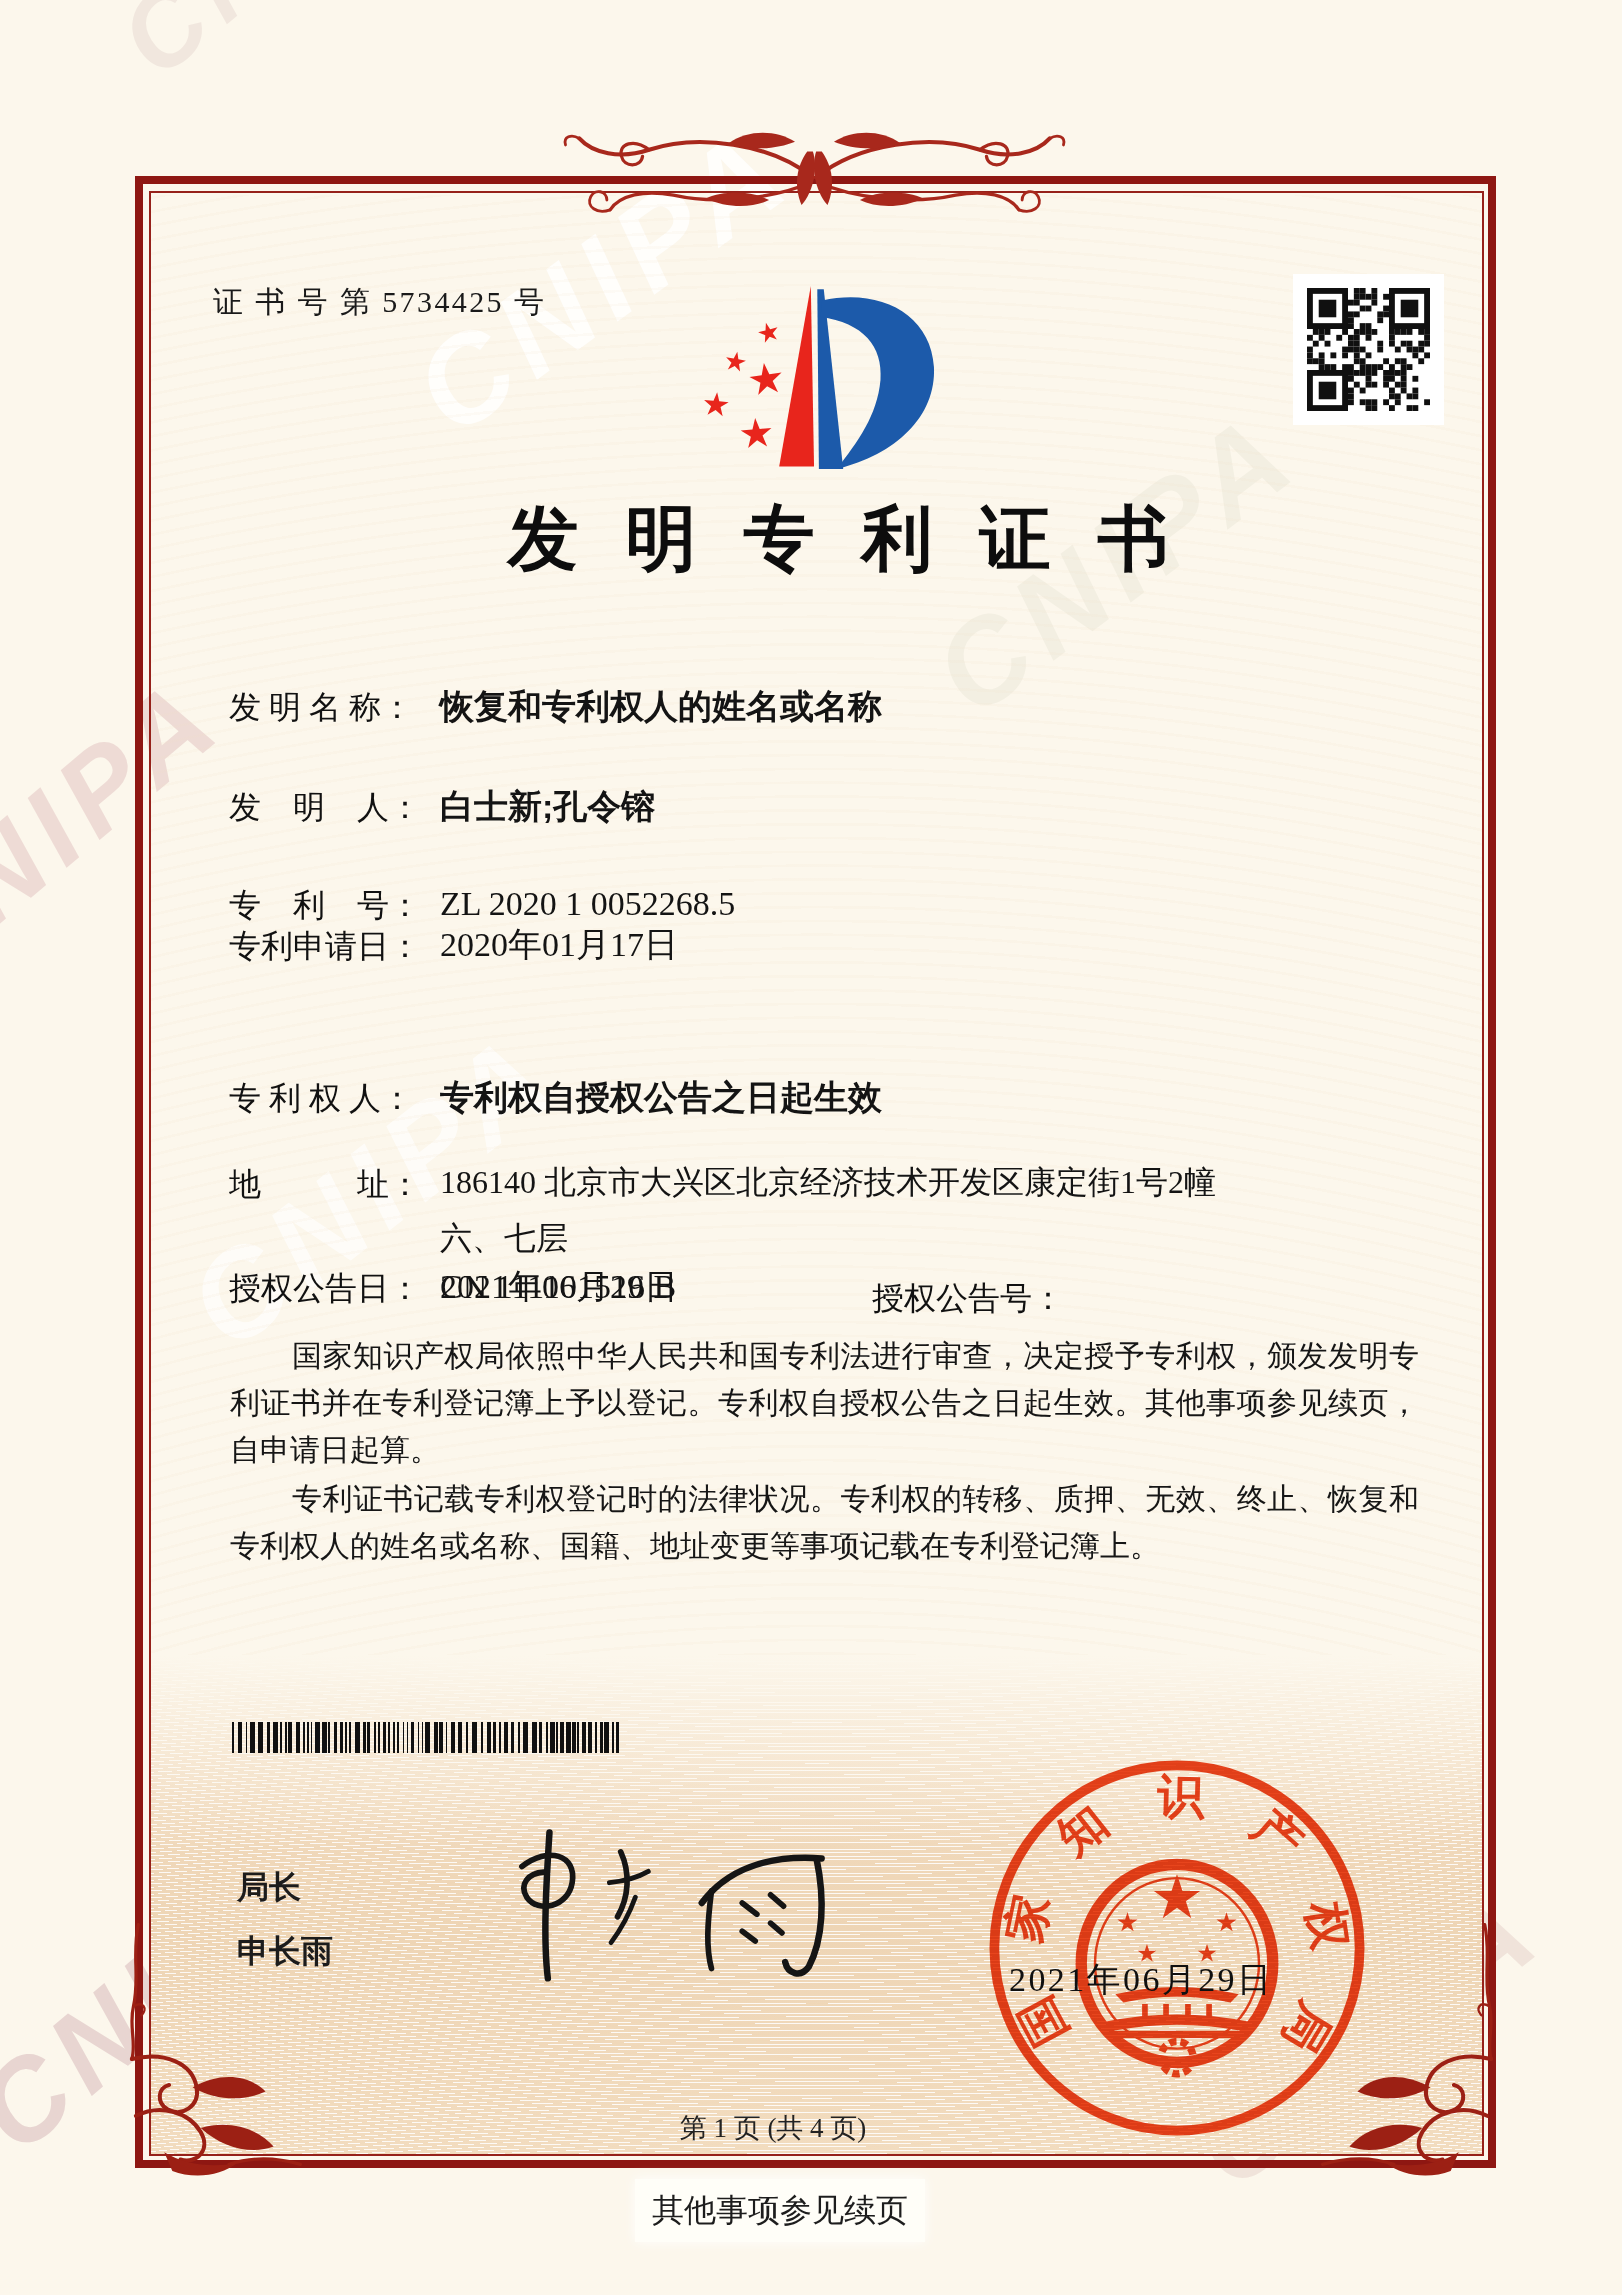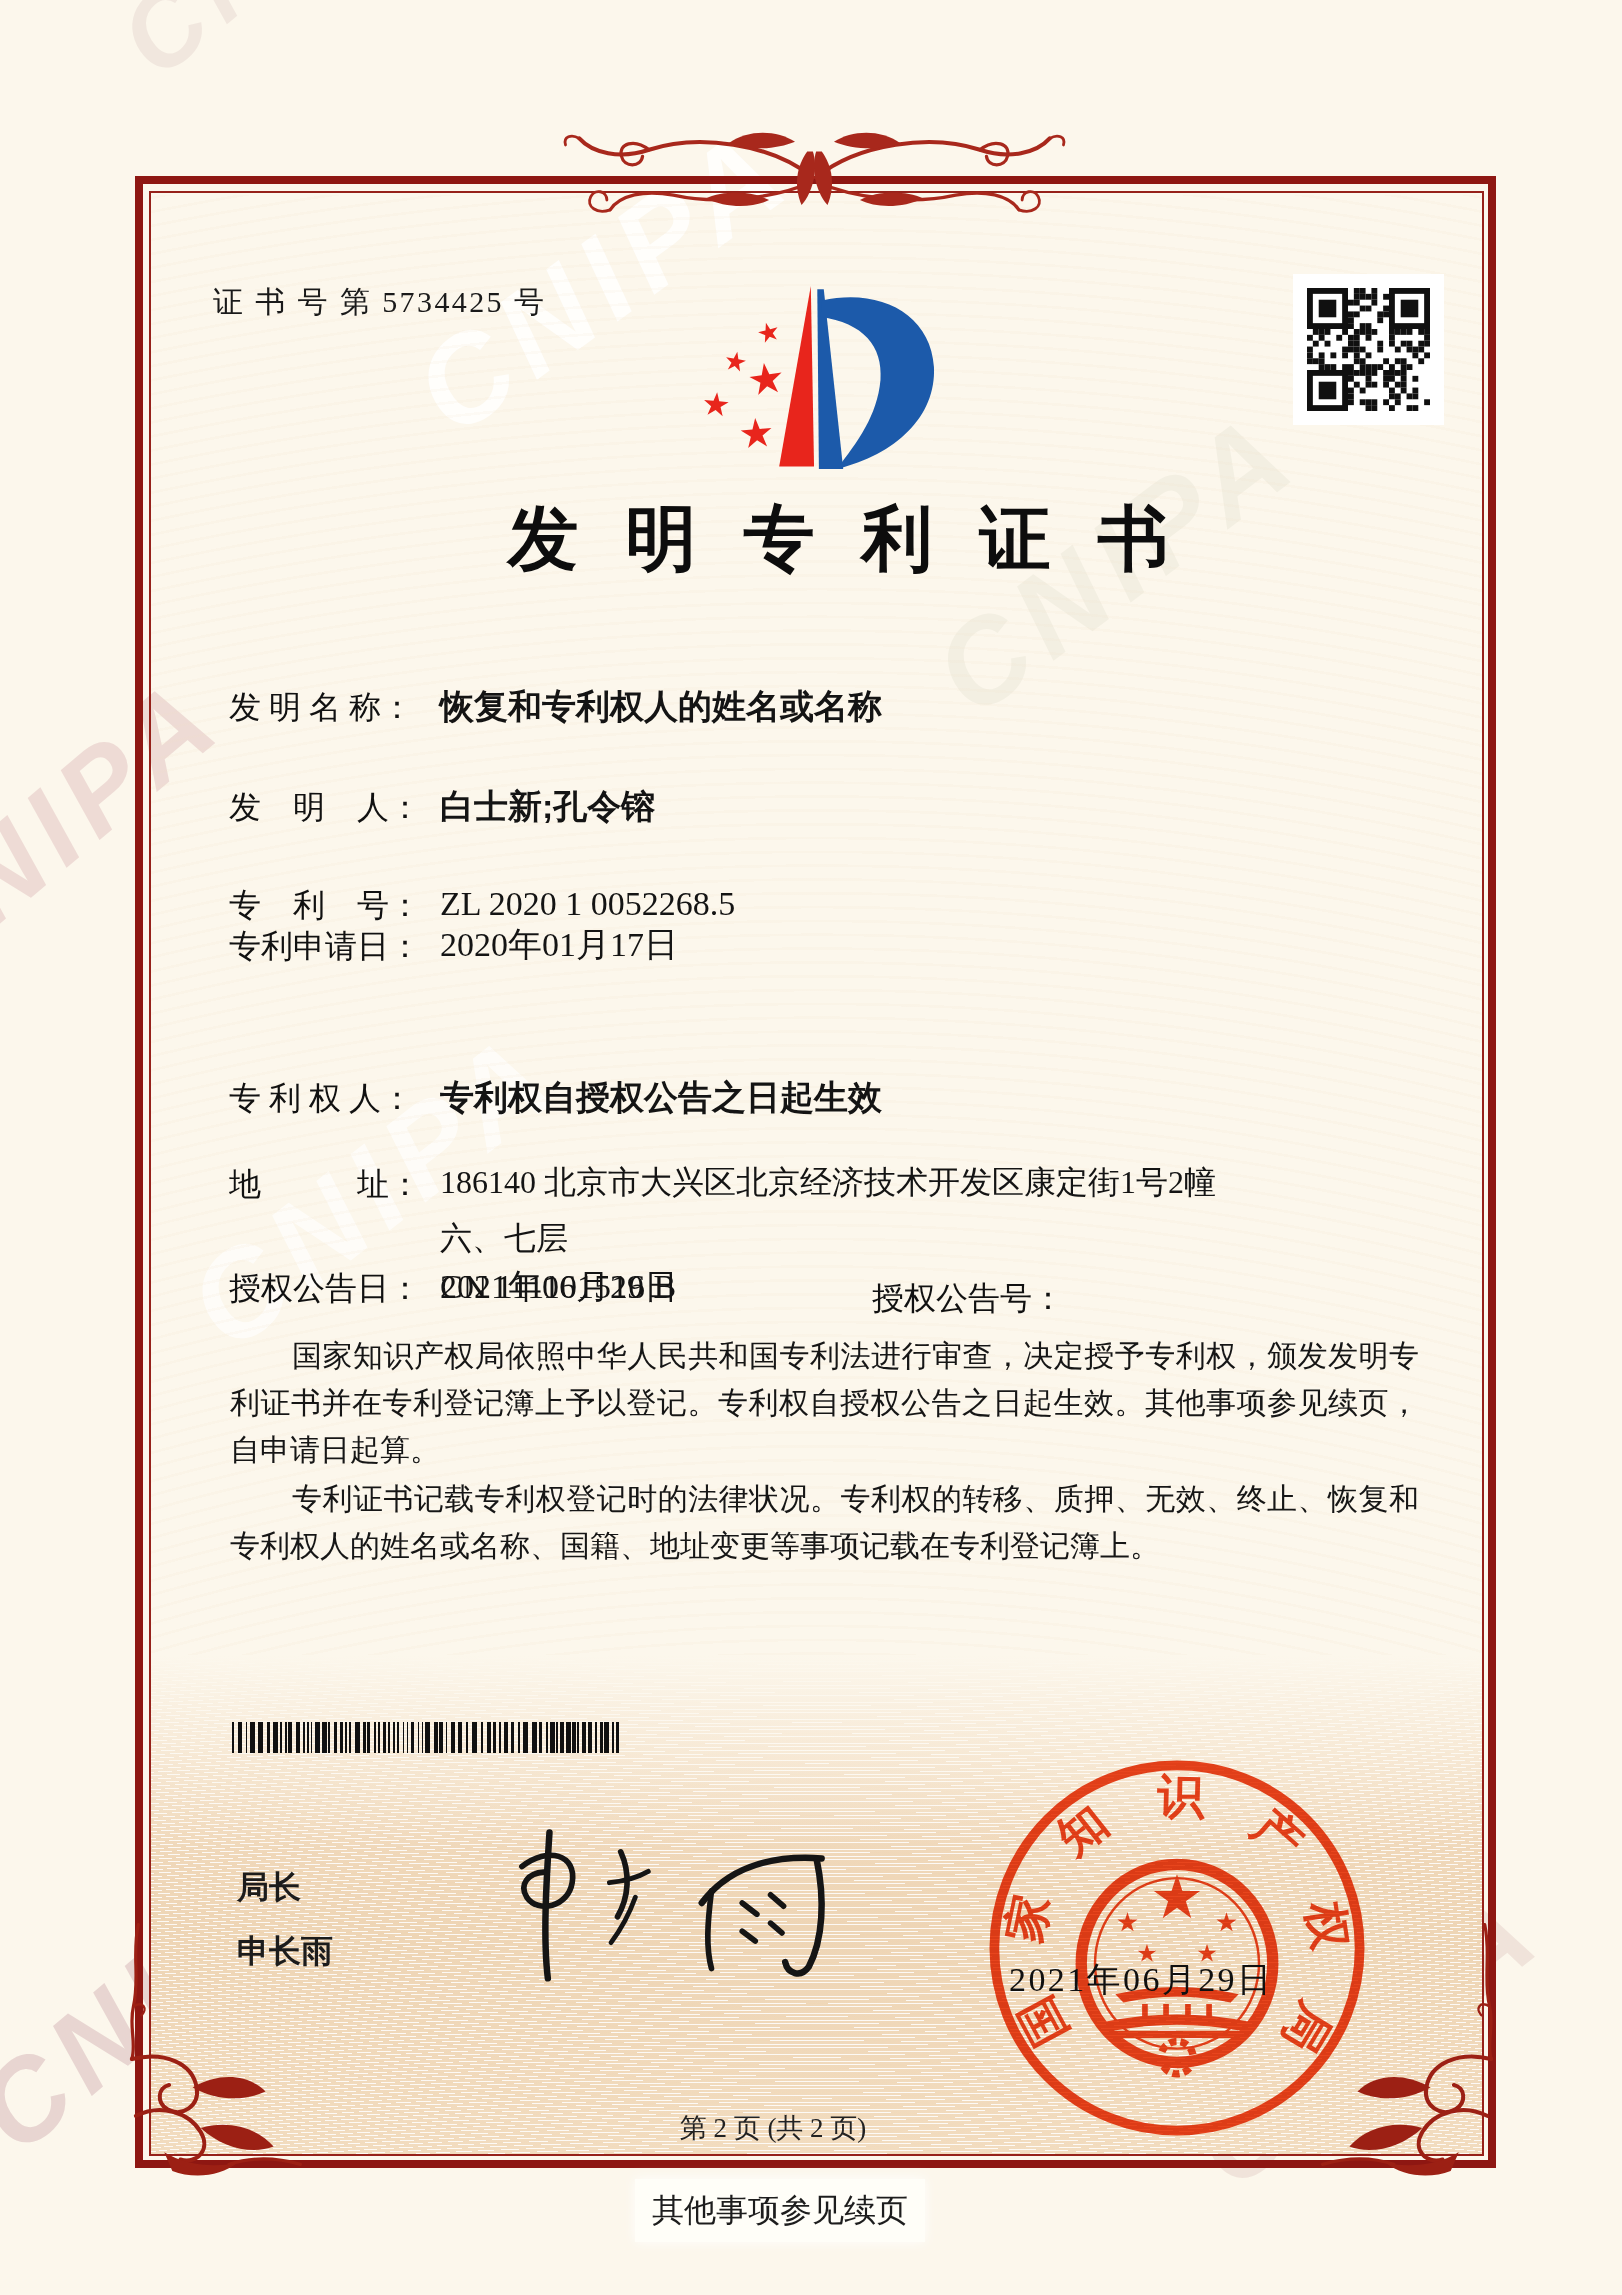--- a/index.html
+++ b/index.html
@@ -401,15 +401,15 @@
       <rect x="249" y="308" width="7" height="18"></rect>
         <rect x="275" y="308" width="7" height="18"></rect>
       <path d="M150 330 Q239 312 328 330 L318 341 Q239 326 160 341 Z"></path>
       <rect x="158" y="341" width="162" height="9"></rect>
       <circle cx="239" cy="374" r="20" fill="none" stroke="#e93a10" stroke-width="9" stroke-dasharray="9 5"></circle>
     </g>
   </g>
 </svg>
 <div class="abs seal-date">2021年06月29日</div>
 
-<div class="abs page-num">第 2 页 (共 2 页)</div>
+<div class="abs page-num">第 1 页 (共 4 页)</div>
 <div class="abs note-box">其他事项参见续页</div>
 
 
 </body></html>

